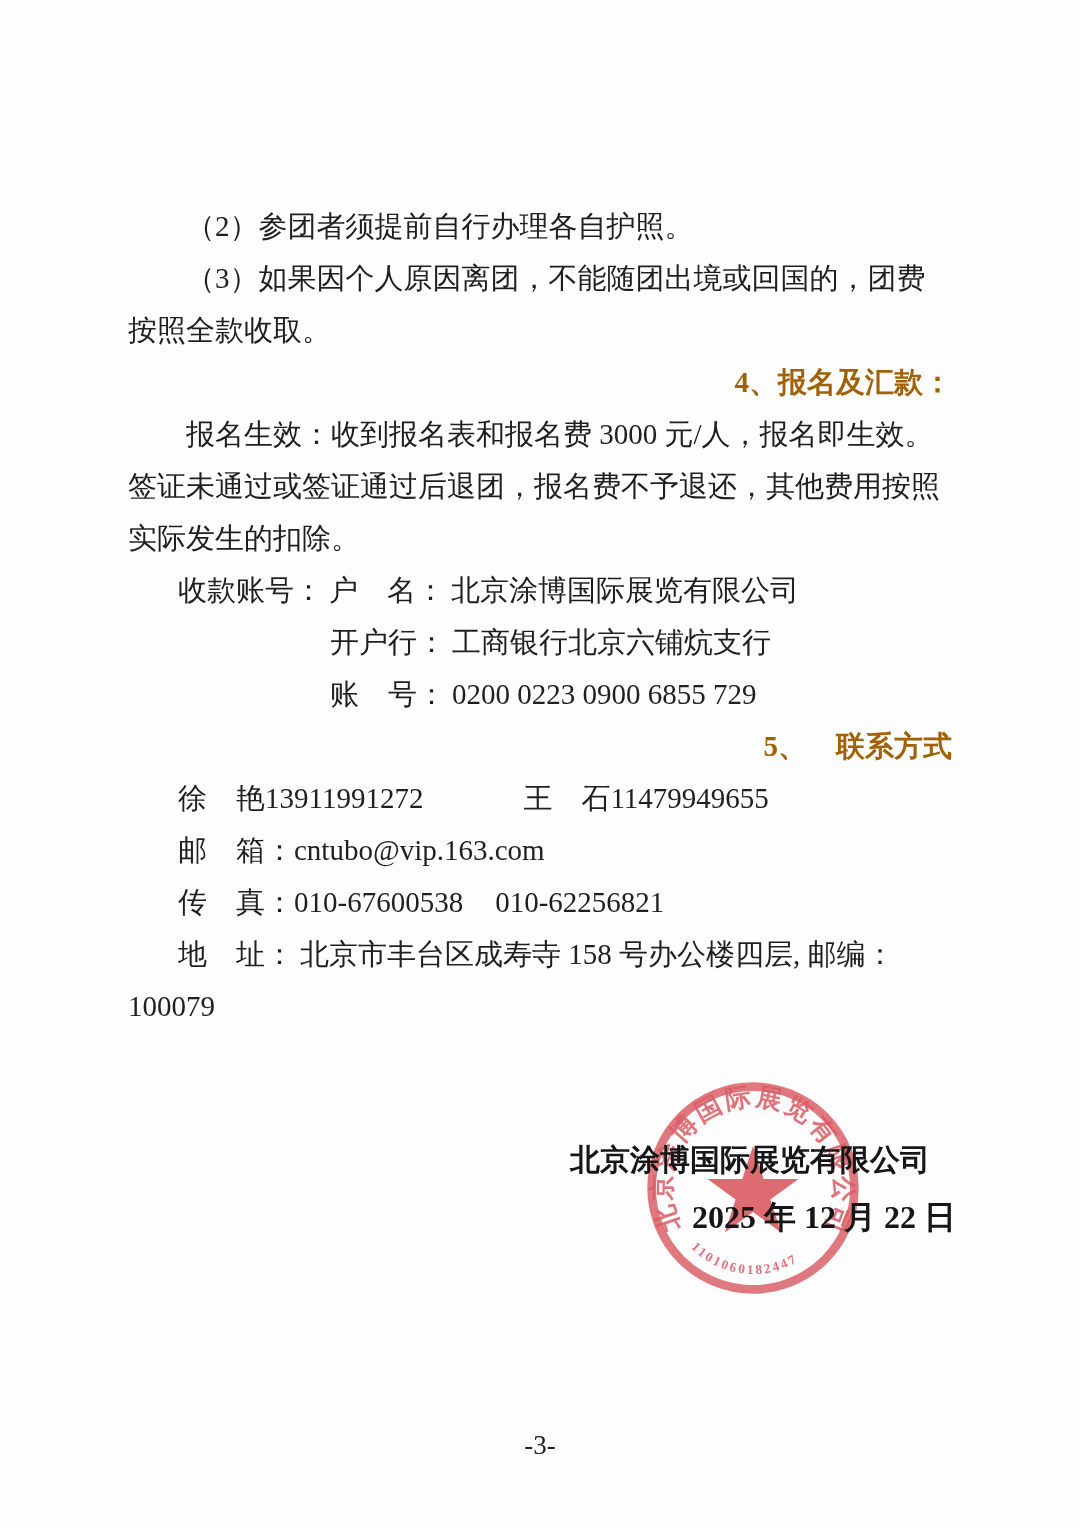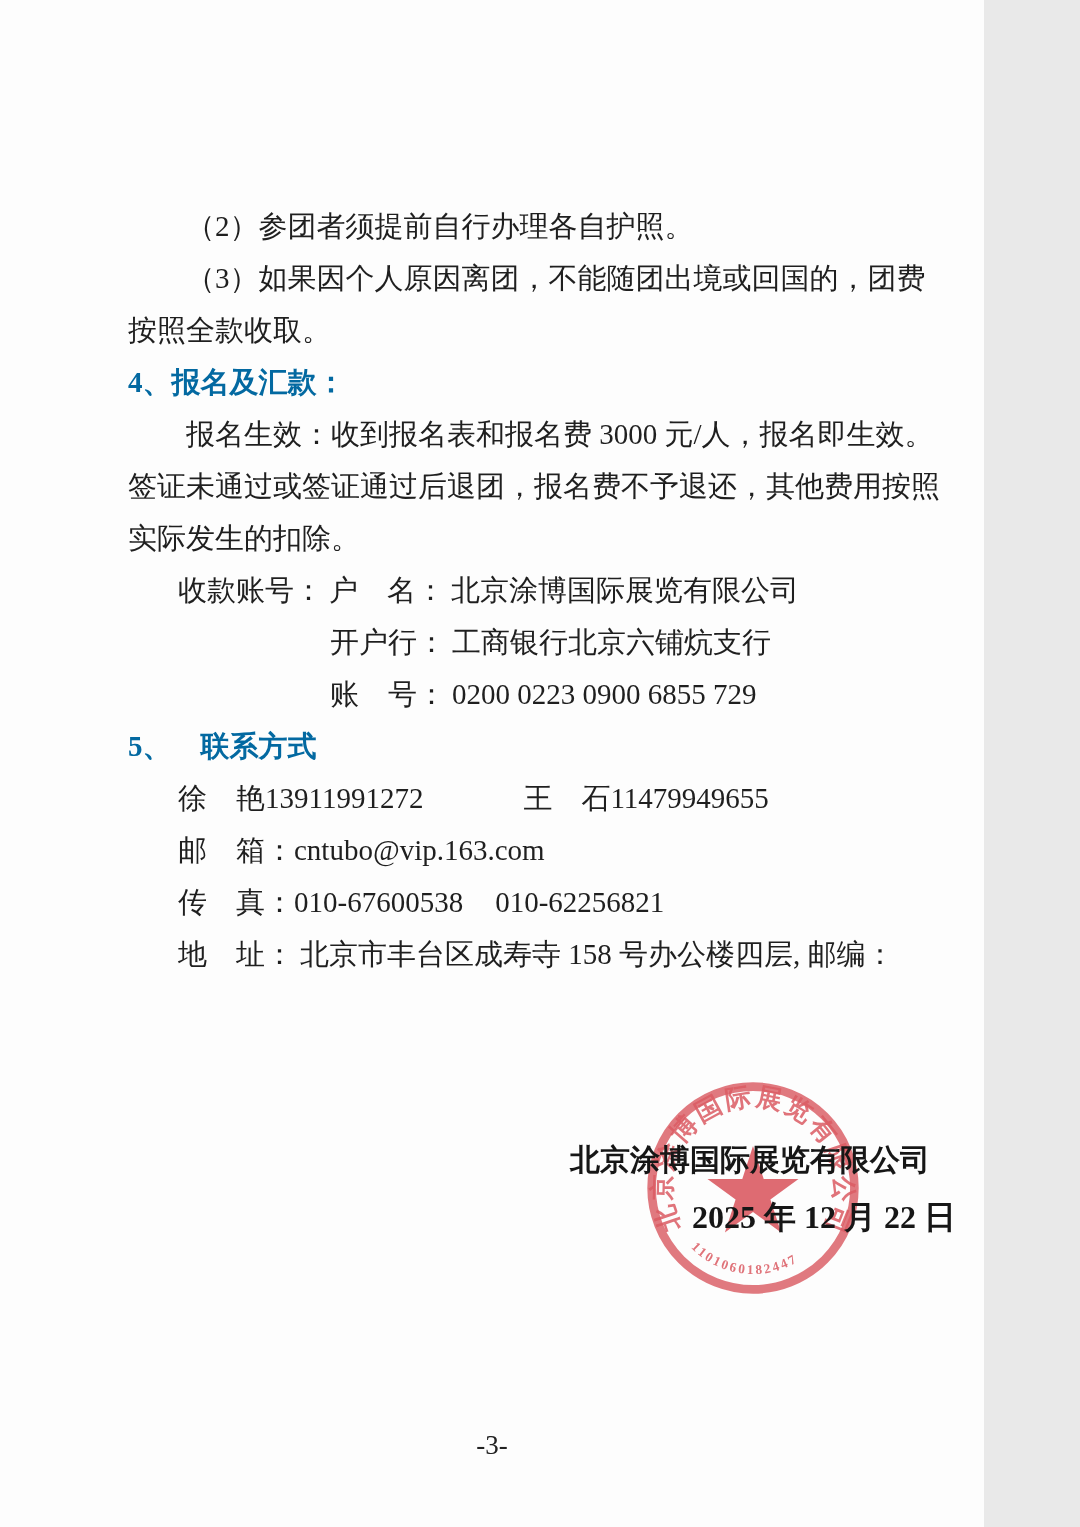--- a/index.html
+++ b/index.html
@@ -3,36 +3,36 @@
 <meta charset="utf-8">
 <style>
   html, body { margin: 0; padding: 0; }
   body {
     width: 1080px; height: 1527px;
     background: #e9e9e9;
     font-family: "Liberation Serif", "DejaVu Serif", serif;
   }
   .page {
     position: relative;
-    width: 984px; height: 1527px;
+    width: 1080px; height: 1527px;
     background: #fdfdfd;
     overflow: hidden;
     color: #1f1f1f;
   }
   .content {
     position: absolute;
     left: 128px; top: 200px; width: 824px;
     font-size: 29px;
     line-height: 52px;
   }
   .line { height: 52px; white-space: nowrap; }
   .indent { padding-left: 58px; }
   .indent-sm { padding-left: 50px; }
   .indent-bank { padding-left: 202px; }
-  .heading { font-weight: bold; color: #0369a1; }
+  .heading { font-weight: bold; color: #a16207; text-align: right; }
   .v-gap { }
   .v-gap-lg { margin-left: 100px; }
   .v-gap-md { margin-left: 32px; }
   .addr-gap { margin-left: 6px; margin-top: 33px; }
 
   .signature-company {
     position: absolute; left: 570px; top: 1140px;
     font-size: 30px; font-weight: bold; color: #161616;
     white-space: nowrap; z-index: 3;
   }
@@ -94,20 +94,21 @@
       <span>邮　箱：</span><span class="v-gap">cntubo@vip.163.com</span>
     </div>
 
     <div class="line indent-sm">
       <span>传　真：</span><span class="v-gap">010-67600538</span><span class="v-gap-md">010-62256821</span>
     </div>
 
     <div class="line indent-sm">
       <span>地　址：</span><span class="addr-gap">北京市丰台区成寿寺 158 号办公楼四层, 邮编：</span>
     </div>
+    <div class="line">100079</div>
 
   </div>
 
   <svg class="seal" viewBox="0 0 230 230" xmlns="http://www.w3.org/2000/svg">
     <defs>
       <path id="sealTopArc" d="M 40.5 158 A 86 86 0 1 1 189.5 158" fill="none"></path>
       <path id="sealBottomArc" d="M 46.1 172.9 A 90 90 0 0 0 183.9 172.9" fill="none"></path>
     </defs>
     <circle cx="115" cy="115" r="106" fill="none" stroke-width="9" opacity="0.82" stroke="#d6454e"></circle>
     <polygon opacity="0.9" points="115,71 126.2,105.6 162.6,105.6 133.2,126.9 144.4,161.5 115,140.1 85.6,161.5 96.8,126.9 67.4,105.6 103.8,105.6" fill="#d6454e"></polygon>

